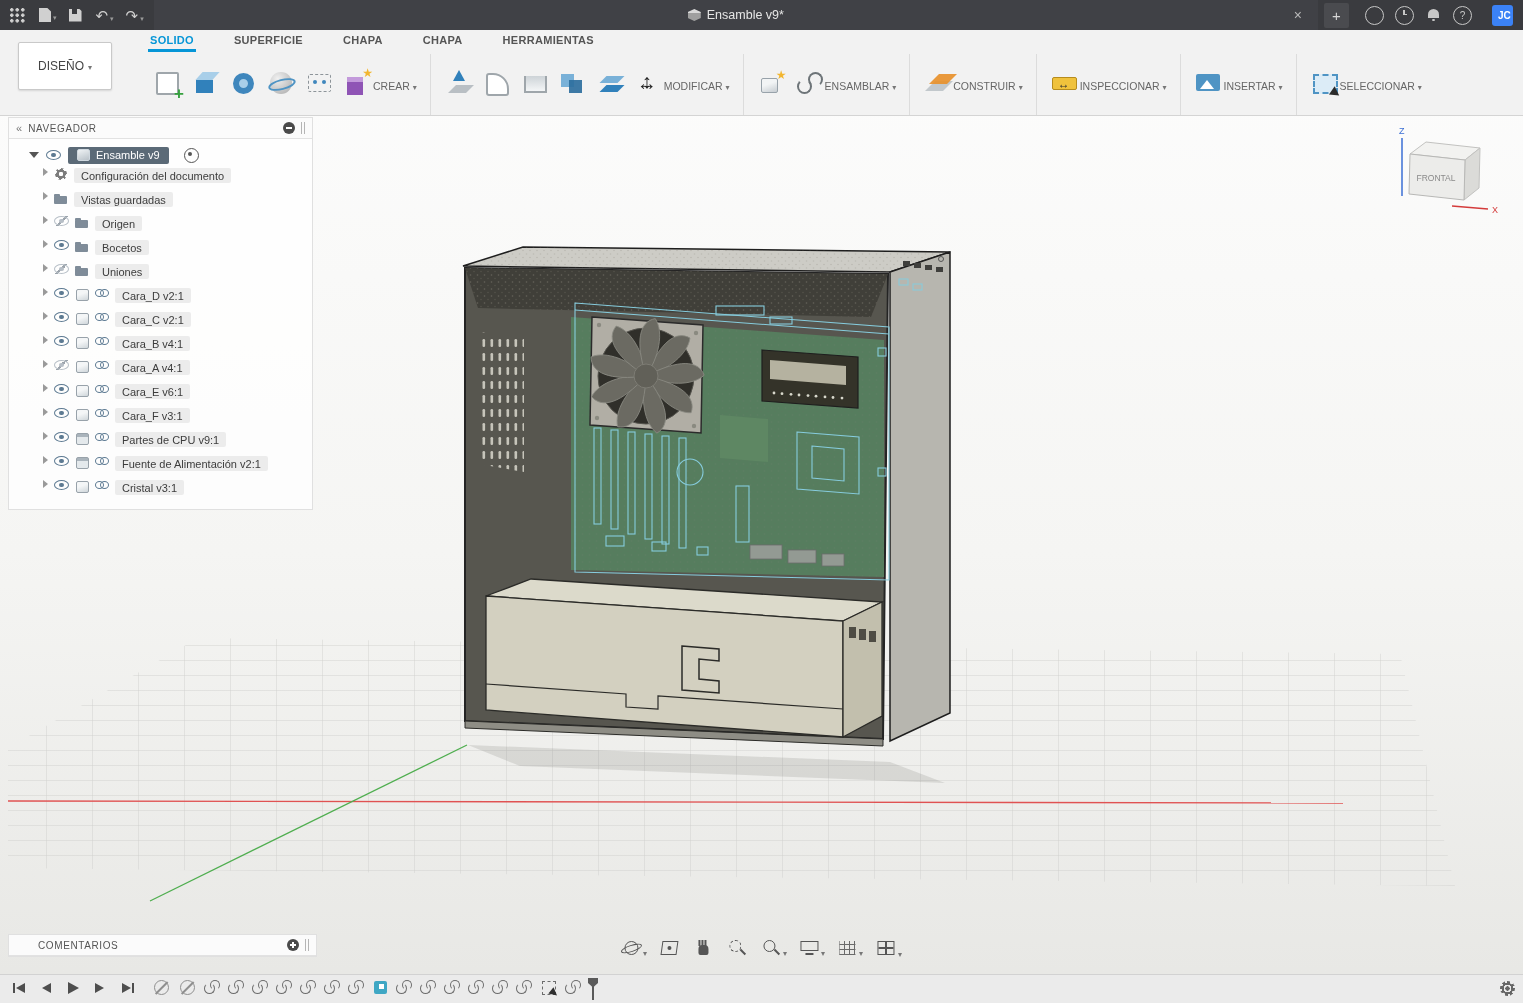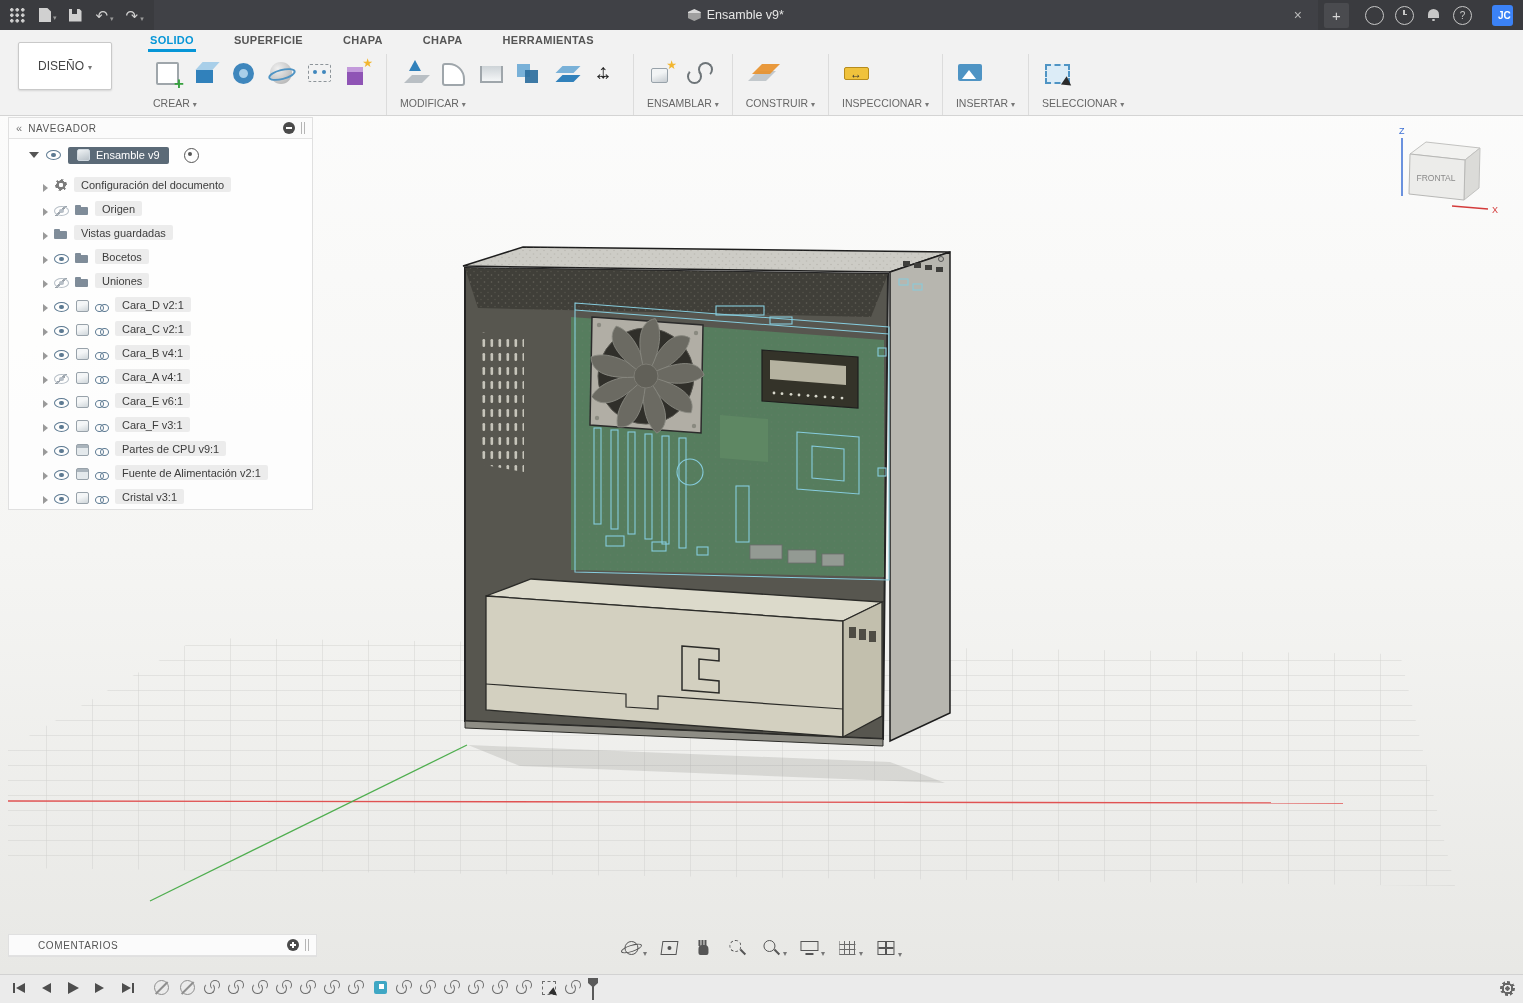--- a/index.html
+++ b/index.html
@@ -30,21 +30,21 @@
   .g-bell::after{content:"";position:absolute;left:7px;top:12px;width:3px;height:2.5px;background:#c7c7c7;border-radius:50%}
   .avatar{width:21px;height:21px;border-radius:3px;background:#3b82f6;color:#fff;font-size:10px;font-weight:bold;border:0;cursor:pointer}
   
   .ribbon{position:absolute;top:30px;left:0;right:0;height:85px;background:#f2f2f2;border-bottom:1px solid #d4d4d4;z-index:29}
   .design-btn{position:absolute;left:18px;top:12px;width:94px;height:48px;background:#fff;border:1px solid #c9c9c9;border-radius:2px;box-shadow:0 1px 2px rgba(0,0,0,.12);font-size:12px;color:#444;cursor:pointer;font-family:inherit}
   .design-btn .caret{margin-left:4px}
   .tabsrow{position:absolute;left:148px;top:0;height:22px;display:flex;gap:36px}
   .ttab{background:none;border:0;font-size:11px;font-weight:bold;letter-spacing:.3px;color:#555;padding:3px 2px;border-bottom:3px solid transparent;cursor:pointer;font-family:inherit}
   .ttab.active{color:#0696d7;border-bottom-color:#0696d7}
   .groupsrow{position:absolute;left:140px;top:24px;bottom:0;display:flex}
-  .tgroup{display:flex;flex-direction:column;align-items:flex-start;justify-content:flex-start;padding:0 13px;border-right:1px solid #dcdcdc}
+  .tgroup{display:flex;flex-direction:row;align-items:center;justify-content:flex-start;padding:0 13px;border-right:1px solid #dcdcdc}
   .tgroup:last-child{border-right:0}
   .tg-icons{display:flex;align-items:center;gap:8px;height:40px}
   .tbi-btn{background:none;border:0;padding:0;cursor:pointer}
   .tg-label{font-size:10.5px;color:#666;margin-top:3px;cursor:pointer;white-space:nowrap}
   .caret{font-size:8px;color:#777}
   .tbi{width:30px;height:30px;position:relative;display:inline-block}
   .ic-sketch::before{content:"";position:absolute;left:3px;top:4px;width:19px;height:19px;border:2px solid #9fa6ab;background:#fff;border-radius:2px}
   .ic-sketch::after{content:"+";position:absolute;right:-1px;bottom:-4px;color:#36a13f;font-size:17px;font-weight:bold;line-height:1}
   .ic-extrude::before{content:"";position:absolute;left:8px;top:4px;width:17px;height:8px;background:#a9cfe9;transform:skewX(-42deg)}
   .ic-extrude::after{content:"";position:absolute;left:5px;top:12px;width:17px;height:13px;background:#3181bb}
@@ -84,21 +84,21 @@
   .navigator{left:8px;top:117px;width:303px}
   .phead{height:20px;display:flex;align-items:center;gap:6px;padding:0 7px;background:rgba(251,251,251,.95);border-bottom:1px solid #e2e2e2}
   .phead .ptitle{font-size:10px;color:#555;letter-spacing:.6px;flex:0 0 auto}
   .phead .sp{flex:1}
   .chev{color:#777;font-size:11px;line-height:1;cursor:pointer}
   .pbtn{width:12px;height:12px;border-radius:50%;background:#4a4a4a;position:relative;border:0;cursor:pointer;padding:0}
   .pbtn::after{content:"";position:absolute;left:3px;top:5px;width:6px;height:2px;background:#fff}
   .pbtn.plus::before{content:"";position:absolute;left:5px;top:3px;width:2px;height:6px;background:#fff}
   .grip{width:1px;height:12px;background:#b5b5b5;box-shadow:3px 0 0 #b5b5b5;margin-right:3px;cursor:col-resize}
   .nav-rows{padding:3px 0 5px}
-  .row{height:24px;display:flex;align-items:flex-end;gap:6px;padding-left:34px;cursor:default}
+  .row{height:24px;display:flex;align-items:flex-start;gap:6px;padding-left:34px;cursor:default}
   .tri{width:0;height:0;border-top:4px solid transparent;border-bottom:4px solid transparent;border-left:5.5px solid #9a9a9a;cursor:pointer;flex:0 0 auto}
   .eye{width:15px;height:10px;position:relative;flex:0 0 auto;cursor:pointer}
   .eye::before{content:"";position:absolute;inset:0;border:1.4px solid #5d7a92;border-radius:50%}
   .eye::after{content:"";position:absolute;left:5px;top:2.6px;width:4.6px;height:4.6px;background:#5d7a92;border-radius:50%}
   .row.eye-off .eye::before{border-color:#b7bfc7}
   .row.eye-off .eye::after{background:#b7bfc7}
   .row.eye-off .eye{background:linear-gradient(135deg,transparent 44%,#9aa2aa 44% 56%,transparent 56%)}
   .ticon{width:14px;height:13px;position:relative;flex:0 0 auto}
   .row.t-folder .ticon::before{content:"";position:absolute;left:0;top:4px;width:13px;height:8px;background:#7f8c99;border-radius:1px}
   .row.t-folder .ticon::after{content:"";position:absolute;left:0;top:1.5px;width:6px;height:3px;background:#7f8c99;border-radius:1px}
@@ -442,34 +442,34 @@
     <div>
 
         <div class="row t-gear no-eye">
           <span class="tri"></span>
 
           <span class="ticon"></span>
 
           <span class="pill">Configuración del documento</span>
         </div>
 
+        <div class="row t-folder no-eye">
+          <span class="tri"></span>
+
+          <span class="ticon"></span>
+
+          <span class="pill">Vistas guardadas</span>
+        </div>
+
         <div class="row t-folder eye-off">
           <span class="tri"></span>
           <span class="eye"></span>
           <span class="ticon"></span>
 
           <span class="pill">Origen</span>
-        </div>
-
-        <div class="row t-folder no-eye">
-          <span class="tri"></span>
-
-          <span class="ticon"></span>
-
-          <span class="pill">Vistas guardadas</span>
         </div>
 
         <div class="row t-folder eye-on">
           <span class="tri"></span>
           <span class="eye"></span>
           <span class="ticon"></span>
 
           <span class="pill">Bocetos</span>
         </div>
 

